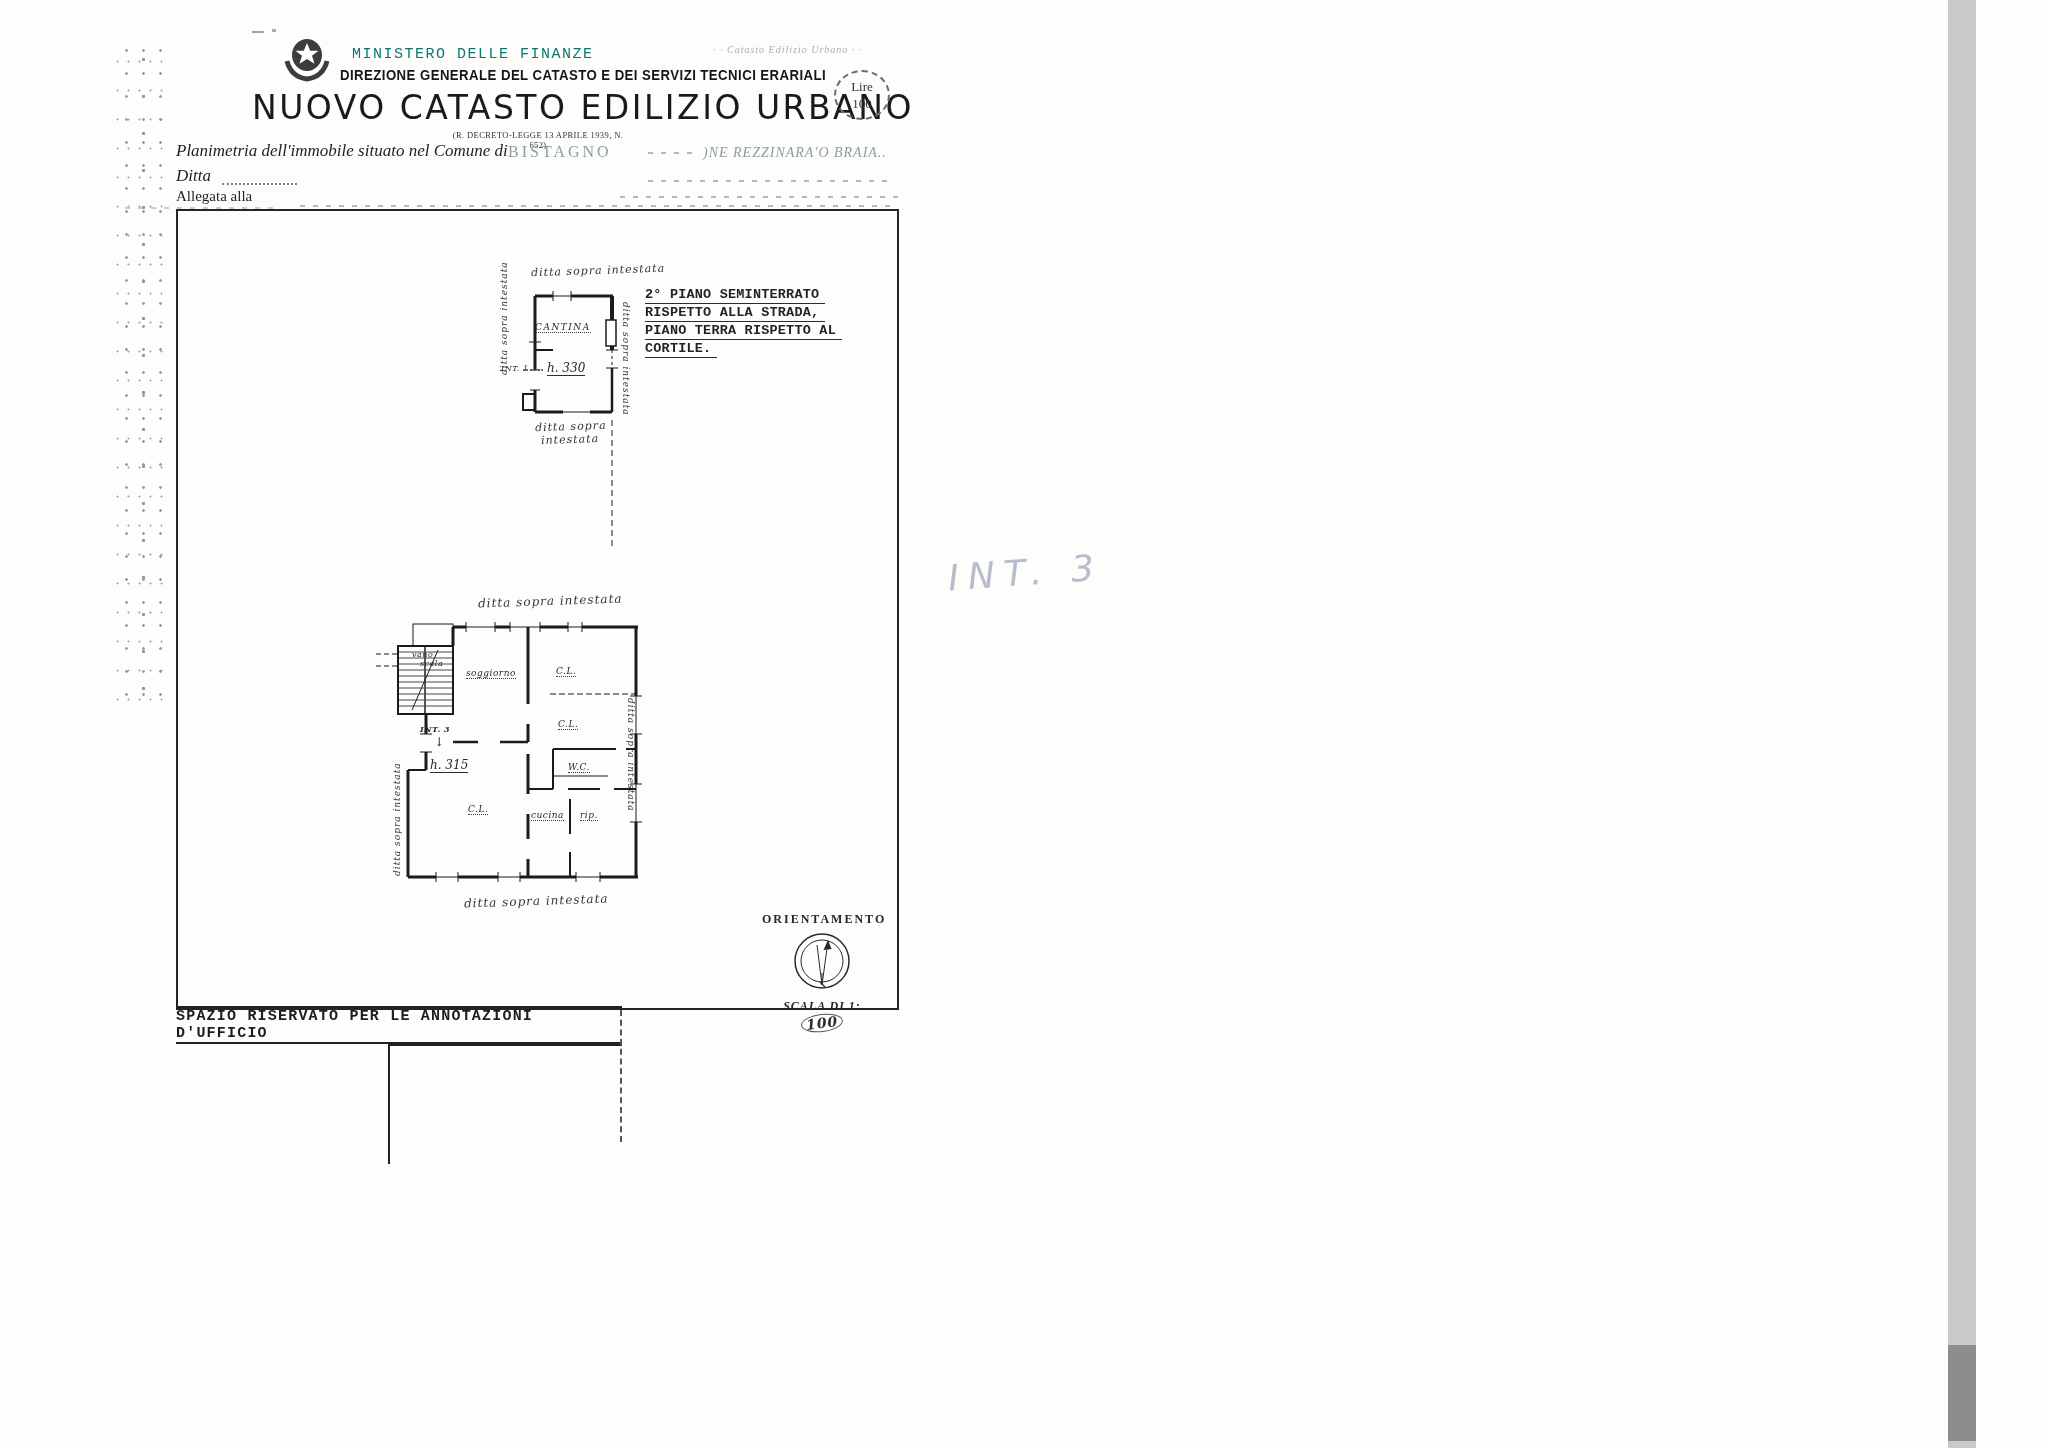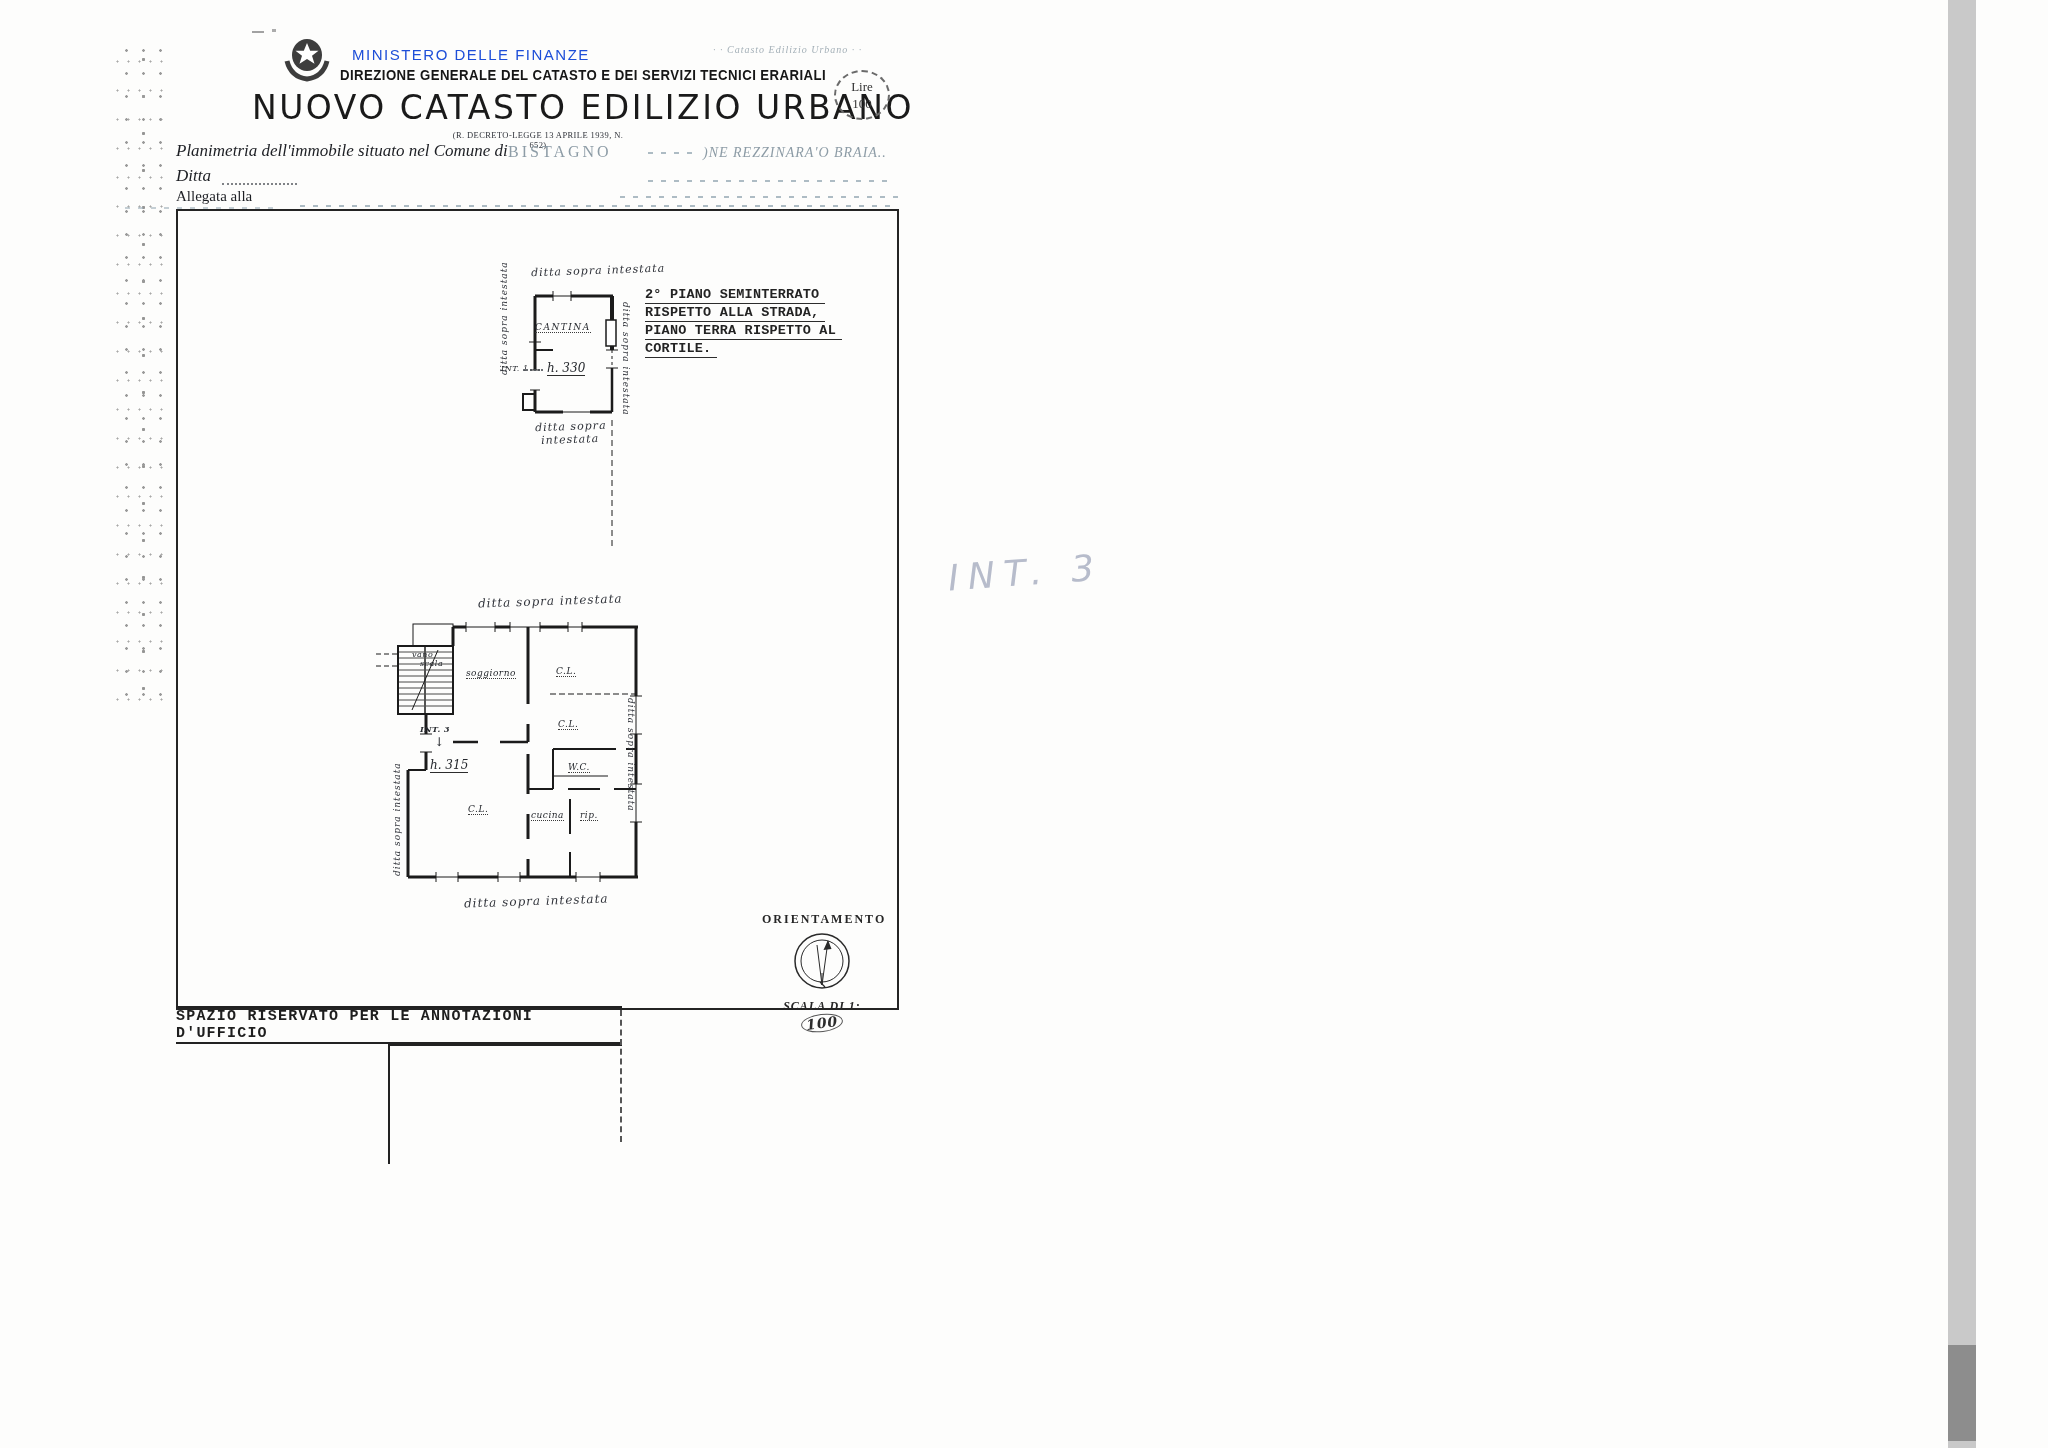--- a/index.html
+++ b/index.html
@@ -1,21 +1,21 @@
 <!DOCTYPE html>
 <html><head>
 <meta charset="utf-8">
 <style>
   html,body{margin:0;padding:0;background:#ffffff;}
   .sheet{position:relative;width:2048px;height:1448px;background:#fdfdfc;overflow:hidden;
          font-family:"Liberation Serif",serif;color:#1c1c1c;}
   .abs{position:absolute;}
   .nowrap{white-space:nowrap;}
   
-  .ministry{font-family:Liberation Sans, sans-serif;font-size:15px;letter-spacing:1.5px;color:#1d4ed8;}
+  .ministry{font-family:Liberation Mono, monospace;font-size:15px;letter-spacing:1.5px;color:#0f766e;}
   .directorate{font-family:"Liberation Sans",sans-serif;font-size:15px;font-weight:bold;letter-spacing:.5px;
                transform:scaleX(.88);transform-origin:left;color:#161616;}
   .big-title{font-family:"DejaVu Sans",sans-serif;font-size:33px;letter-spacing:2.5px;color:#1a1a1a;margin-left:19px;}
   .decree{font-size:8.5px;letter-spacing:.4px;color:#30333a;text-align:center;font-family:"Liberation Serif",serif;}
   .formline{font-style:italic;font-size:17px;color:#1d1f24;}
   .faint-typed{color:#8d9ca6;letter-spacing:3px;font-size:16px;font-family:"Liberation Serif",serif;}
   .faint-note{color:#8d9ca6;font-size:14px;font-style:italic;letter-spacing:1px;text-align:center;}
   .faint-rule{height:2px;background:repeating-linear-gradient(90deg,#9fb0ba 0 5px,transparent 5px 13px);opacity:.85;}
   .dotline{border-bottom:2px dotted #4a4f55;}
   

